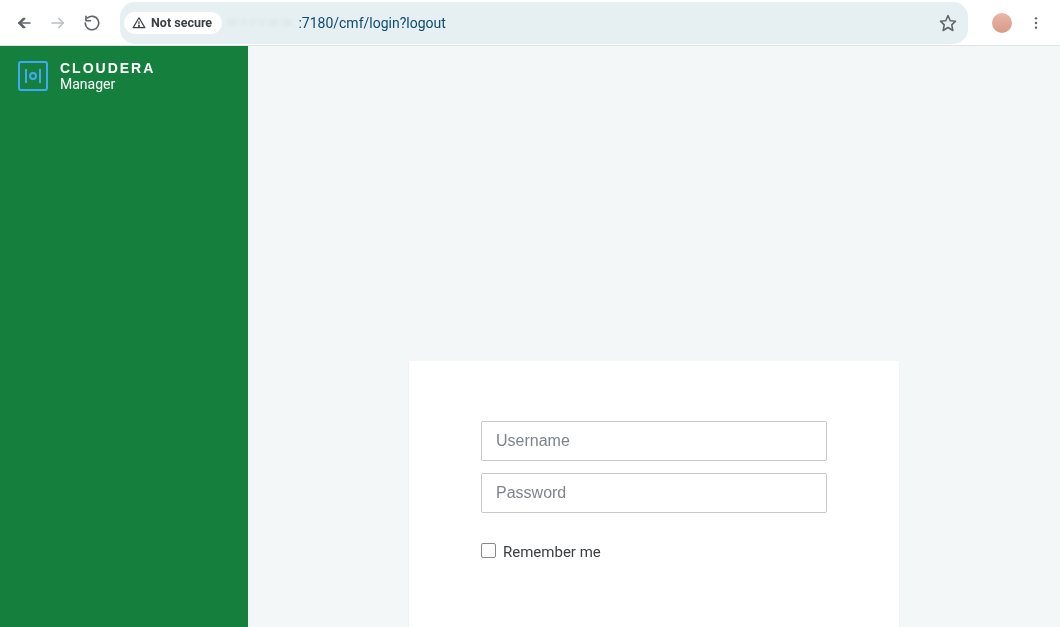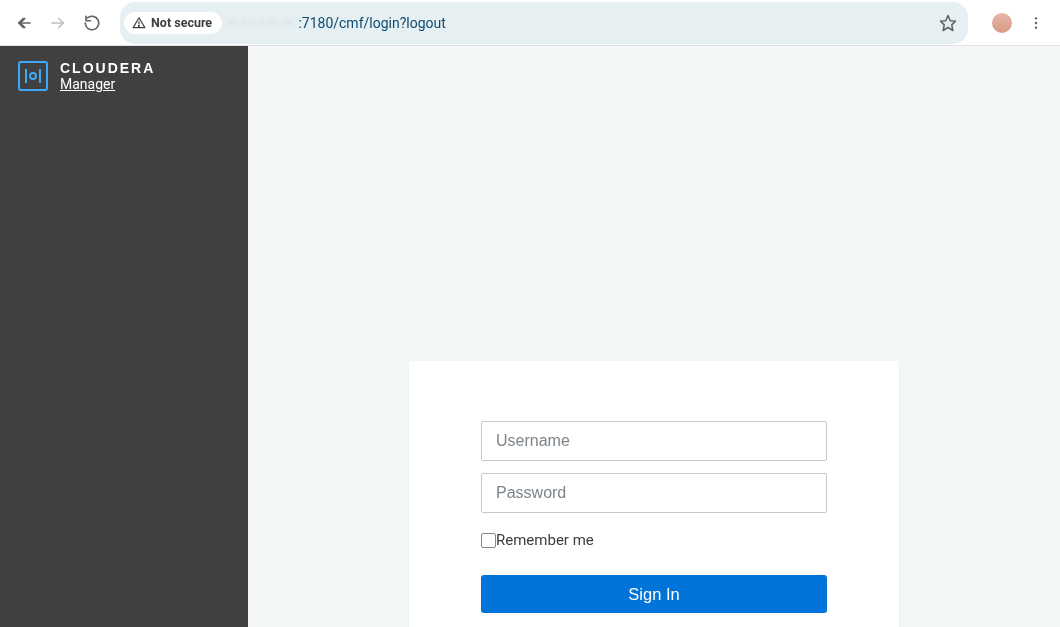--- a/index.html
+++ b/index.html
@@ -97,21 +97,21 @@
     }
     .kebab svg { width: 16px; height: 16px; }
 
     
     .app {
       display: flex;
       height: calc(627px - 46px);
     }
     .sidebar {
       width: 248px;
-      background: #404040;
+      background: #15803d;
       padding: 14px 18px;
     }
     .brand {
       display: flex;
       align-items: center;
       gap: 12px;
     }
     .brand-logo {
       width: 30px;
       height: 30px;
@@ -147,21 +147,20 @@
       color: #fff;
       font-size: 14px;
       font-weight: 700;
       letter-spacing: 2px;
       font-family: Arial, sans-serif;
     }
     .brand-sub {
       color: #fff;
       font-size: 14px;
       font-weight: 400;
-      text-decoration: underline;
     }
     .content {
       flex: 1;
       background: #f4f7f8;
       display: flex;
       justify-content: center;
       padding-top: 315px;
       position: relative;
     }
     .login-card {
@@ -179,22 +178,22 @@
       border-radius: 2px;
       padding: 0 14px;
       font-size: 16px;
       color: #333;
       margin-bottom: 12px;
       outline: none;
     }
     .form-input::placeholder { color: #7d848a; }
     .remember-row {
       display: flex;
-      align-items: center;
-      margin-top: 6px;
+      gap: 7px;
+      margin-top: 18px;
       margin-bottom: 26px;
     }
     .remember-row input[type="checkbox"] {
       width: 15px;
       height: 15px;
       border: 1px solid #888;
       border-radius: 2px;
       appearance: none;
       background: #fff;
     }
@@ -281,16 +280,15 @@
   </aside>
 
   <main class="content">
     <div class="login-card">
       <input class="form-input" type="text" placeholder="Username" style="">
       <input class="form-input" type="password" placeholder="Password" style="">
       <div class="remember-row">
         <input type="checkbox" style="">
         <span class="remember-label">Remember me</span>
       </div>
-      <button class="signin-btn">Sign In</button>
     </div>
   </main>
 </div>
 
 </body></html>

